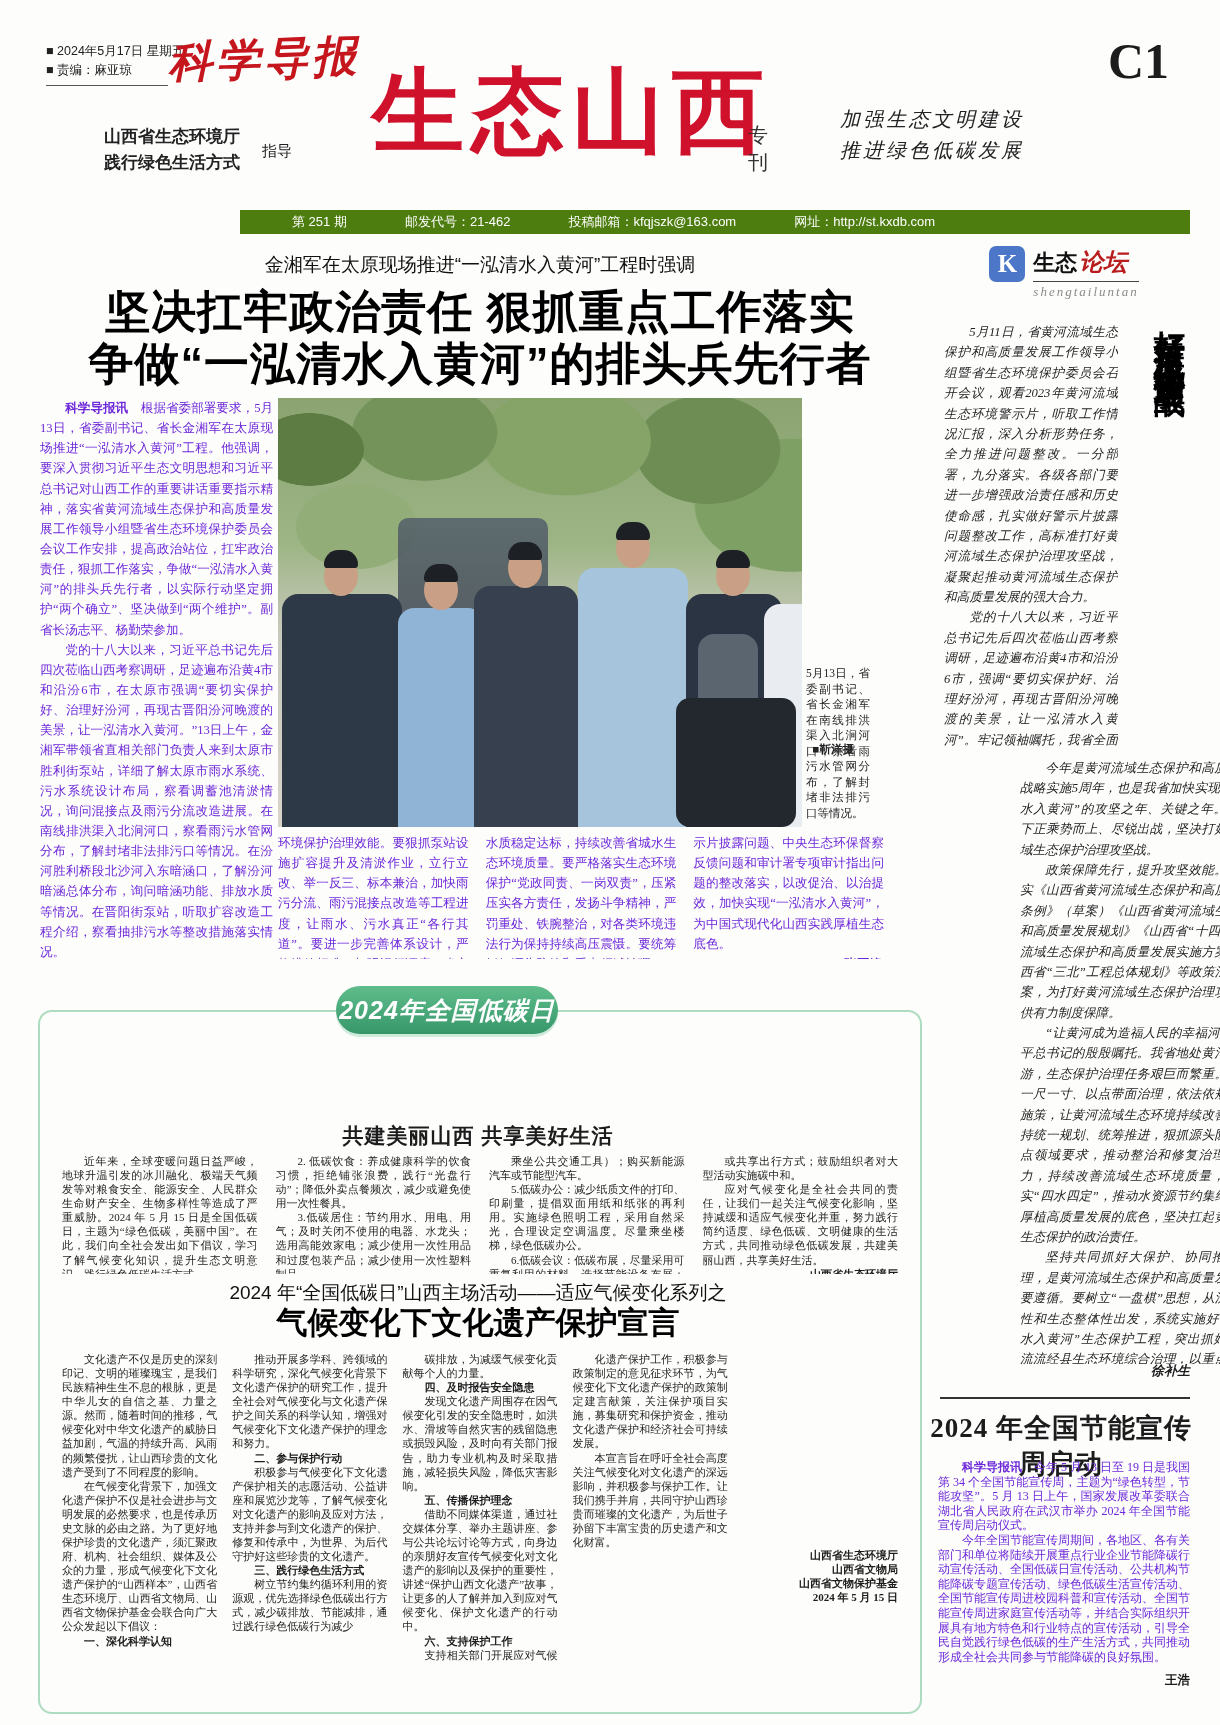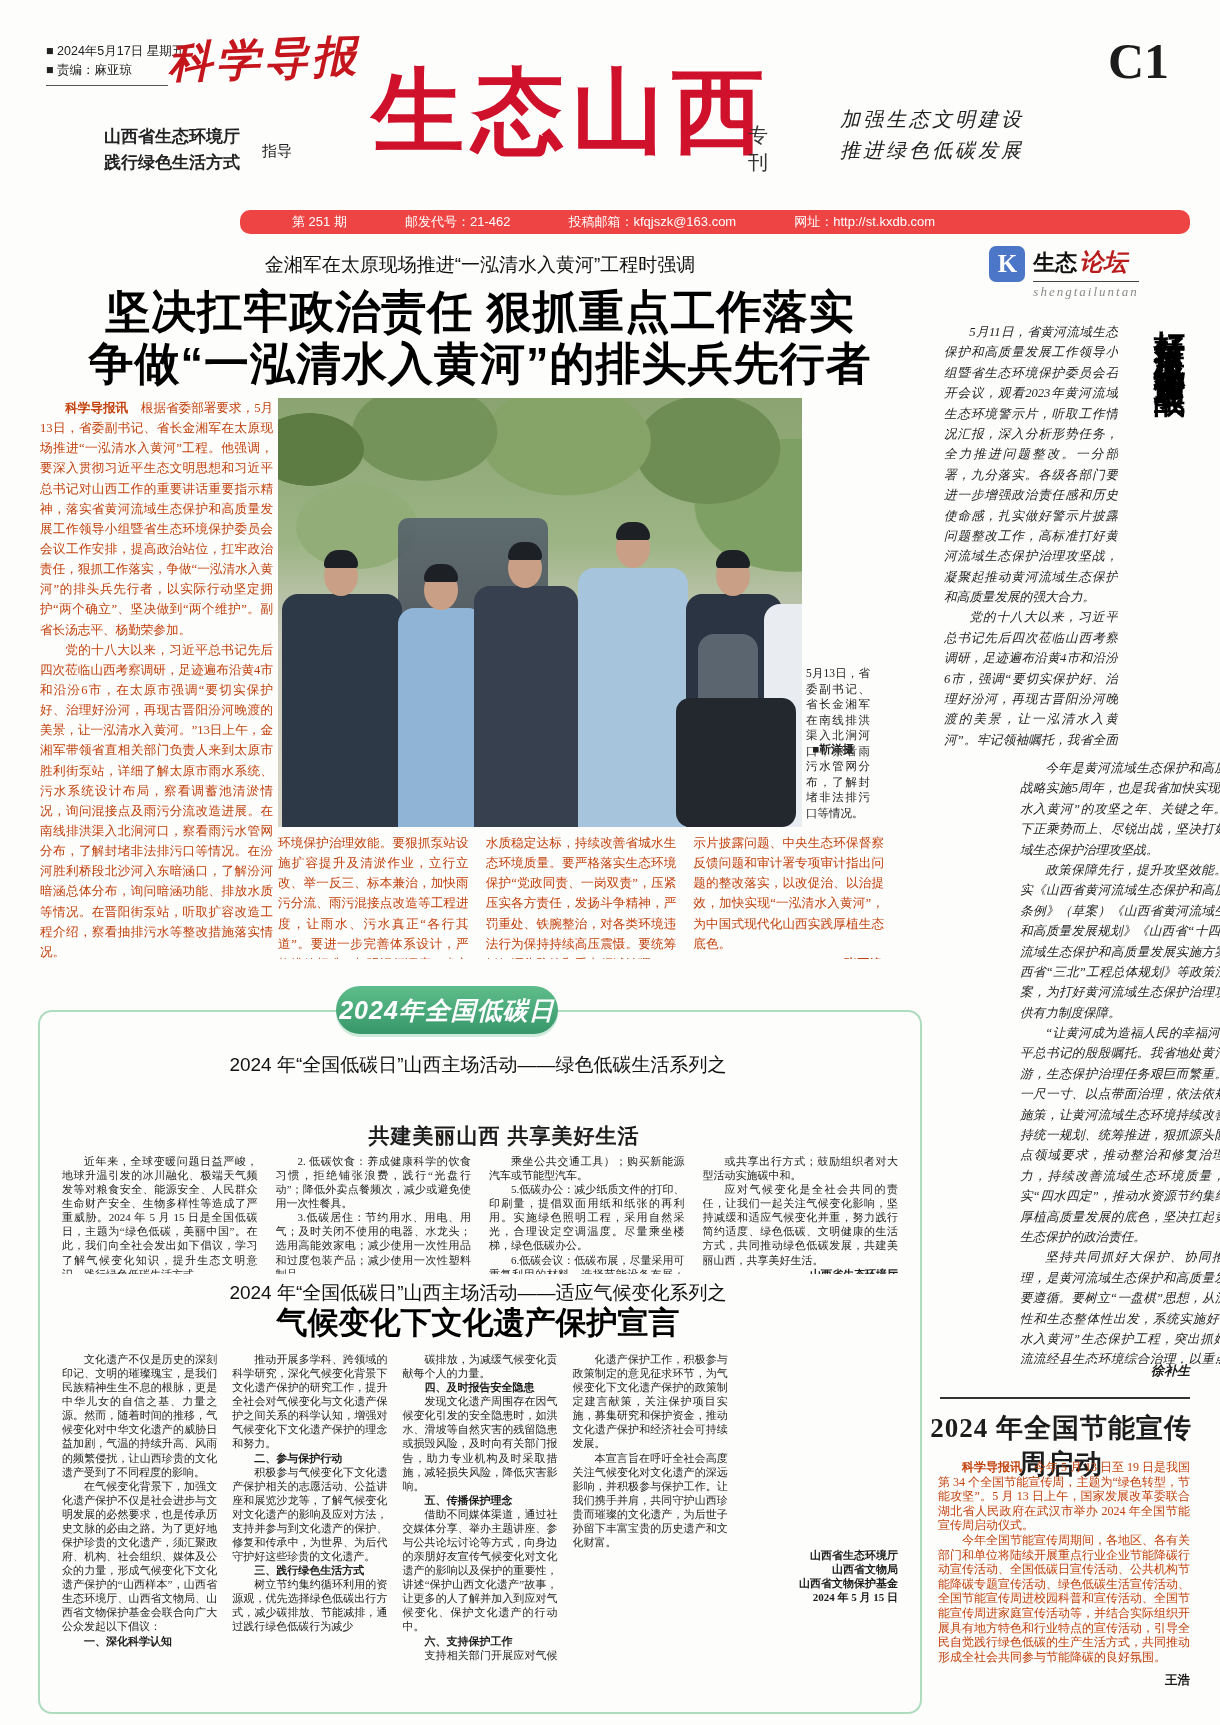--- a/index.html
+++ b/index.html
@@ -16,31 +16,31 @@
   .pageno{left:1108px;top:32px;font-size:50px;font-weight:bold;font-family:"Liberation Serif",serif;}
   .masthead{left:372px;top:66px;font-size:92px;font-weight:bold;color:#d0112b;
             letter-spacing:8px;line-height:1;font-family:"Liberation Serif",serif;}
   .zhuankan{left:748px;top:122px;width:24px;font-size:20px;color:#333;line-height:1.35;
             font-family:"Liberation Sans",sans-serif;}
   .orgs{left:104px;top:124px;font-family:"Liberation Sans","DejaVu Sans",sans-serif;
         font-size:17px;font-weight:bold;line-height:1.5;color:#222;}
   .zhidao{left:262px;top:142px;font-size:15px;font-family:Liberation Serif, serif;color:#222;}
   .slogan{left:840px;top:104px;width:350px;text-align:left;font-size:20px;line-height:1.55;
           font-style:italic;color:#222;letter-spacing:3px;}
-  .infobar{left:240px;top:210px;width:950px;height:24px;background:#ef4444;color:#fff;
-           font-family:"Liberation Sans",sans-serif;font-size:13px;display:flex;align-items:center;border-radius:10px;}
+  .infobar{left:240px;top:210px;width:950px;height:24px;background:#4d7c0f;color:#fff;
+           font-family:"Liberation Sans",sans-serif;font-size:13px;display:flex;align-items:center;}
   .infobar span{margin-right:58px;}
   .infobar span:first-child{margin-left:52px;}
   
   .kicker{left:40px;top:252px;width:880px;text-align:center;font-size:19px;color:#111;
           font-family:"Liberation Sans",sans-serif;}
   .headline{left:20px;width:920px;text-align:center;font-weight:bold;font-size:45px;
             font-family:"Liberation Sans","DejaVu Sans",sans-serif;letter-spacing:1px;color:#000;}
   .hl1{top:282px;} .hl2{top:334px;}
-  .bodytext{font-size:12.6px;line-height:1.6;text-align:justify;color:#c2410c;}
+  .bodytext{font-size:12.6px;line-height:1.6;text-align:justify;color:#6d28d9;}
   .bodytext p{margin:0;text-indent:2em;}
   .leadlabel{font-weight:bold;font-family:"Liberation Sans",sans-serif;}
   .leftcol{left:40px;top:398px;width:233px;height:562px;overflow:hidden;}
   .photo{left:278px;top:398px;width:524px;height:429px;overflow:hidden;background:#9fb38a;}
   .caption{left:806px;top:666px;width:64px;height:128px;font-size:11.5px;line-height:1.35;
            text-align:justify;color:#222;}
   .caption-byline{left:790px;top:742px;width:64px;font-size:11.5px;font-weight:bold;text-align:right;color:#222;}
   .belowrow{left:278px;top:833px;width:606px;height:126px;display:flex;gap:17px;}
   .belowrow .c{flex:1;overflow:hidden;}
   .belowrow .c p{text-indent:0;}
@@ -80,21 +80,21 @@
   .badge span{color:#fff;font-weight:bold;font-style:italic;font-size:25px;letter-spacing:1px;
               font-family:"Liberation Sans",sans-serif;}
   .lc-kicker{width:880px;left:38px;text-align:center;font-size:19px;color:#111;
              font-family:"Liberation Sans",sans-serif;}
   .lc-k1{top:1052px;} .lc-k2{top:1280px;}
   .lc-title{width:880px;left:38px;text-align:center;font-weight:bold;color:#000;
             font-family:"Liberation Serif",serif;}
   .lc-t1{top:1074px;font-size:36px;}
   .lc-t2{top:1302px;font-size:31px;}
   .lc-subtitle{width:880px;left:38px;top:1122px;text-align:center;font-weight:bold;font-size:21px;
-               font-family:"Liberation Sans",sans-serif;letter-spacing:1px;padding-left:26px;}
+               font-family:"Liberation Sans",sans-serif;letter-spacing:1px;}
   .lc-cols{left:62px;top:1154px;width:836px;height:120px;display:flex;gap:18px;}
   .lc-cols .c{flex:1;overflow:hidden;}
   .smallbody{font-size:11px;line-height:1.28;text-align:justify;color:#1d1d1d;}
   .smallbody p{margin:0;text-indent:2em;}
   .smallbody p.bold-line{font-weight:bold;}
   .decl-cols{left:62px;top:1352px;width:836px;height:310px;display:flex;gap:15px;justify-content:center;}
   .decl-cols .c{flex:1;overflow:hidden;}
   .sign{text-align:right;font-weight:bold;text-indent:0 !important;}
   
   .ph-bg{position:absolute;inset:0;
@@ -221,21 +221,20 @@
     <p><span class="leadlabel">科学导报讯</span>　<span>今年 5 月 13 日至 19 日是我国第 34 个全国节能宣传周，主题为“绿色转型，节能攻坚”。5 月 13 日上午，国家发展改革委联合湖北省人民政府在武汉市举办 2024 年全国节能宣传周启动仪式。</span></p>
     <p>今年全国节能宣传周期间，各地区、各有关部门和单位将陆续开展重点行业企业节能降碳行动宣传活动、全国低碳日宣传活动、公共机构节能降碳专题宣传活动、绿色低碳生活宣传活动、全国节能宣传周进校园科普和宣传活动、全国节能宣传周进家庭宣传活动等，并结合实际组织开展具有地方特色和行业特点的宣传活动，引导全民自觉践行绿色低碳的生产生活方式，共同推动形成全社会共同参与节能降碳的良好氛围。</p>
   </div>
   <div class="abs energy-byline">王浩</div>
 
   <div class="abs greenbox"></div>
   <div class="abs badge">
     <span>2024年全国低碳日</span>
   </div>
 
-  <div class="abs lc-kicker lc-k1">2024 年“全国低碳日”山西主场活动——绿色低碳生活系列之</div>
   <div class="abs lc-subtitle">共建美丽山西  共享美好生活</div>
   <div class="abs lc-cols smallbody">
     <div class="c">
         <p>近年来，全球变暖问题日益严峻，地球升温引发的冰川融化、极端天气频发等对粮食安全、能源安全、人民群众生命财产安全、生物多样性等造成了严重威胁。2024 年 5 月 15 日是全国低碳日，主题为“绿色低碳，美丽中国”。在此，我们向全社会发出如下倡议，学习了解气候变化知识，提升生态文明意识，践行绿色低碳生活方式。</p>
       </div>
     <div class="c">
         <p>2. 低碳饮食：养成健康科学的饮食习惯，拒绝铺张浪费，践行“光盘行动”；降低外卖点餐频次，减少或避免使用一次性餐具。</p>
         <p>3.低碳居住：节约用水、用电、用气；及时关闭不使用的电器、水龙头；选用高能效家电；减少使用一次性用品和过度包装产品；减少使用一次性塑料制品。</p>
       </div>
     <div class="c">

